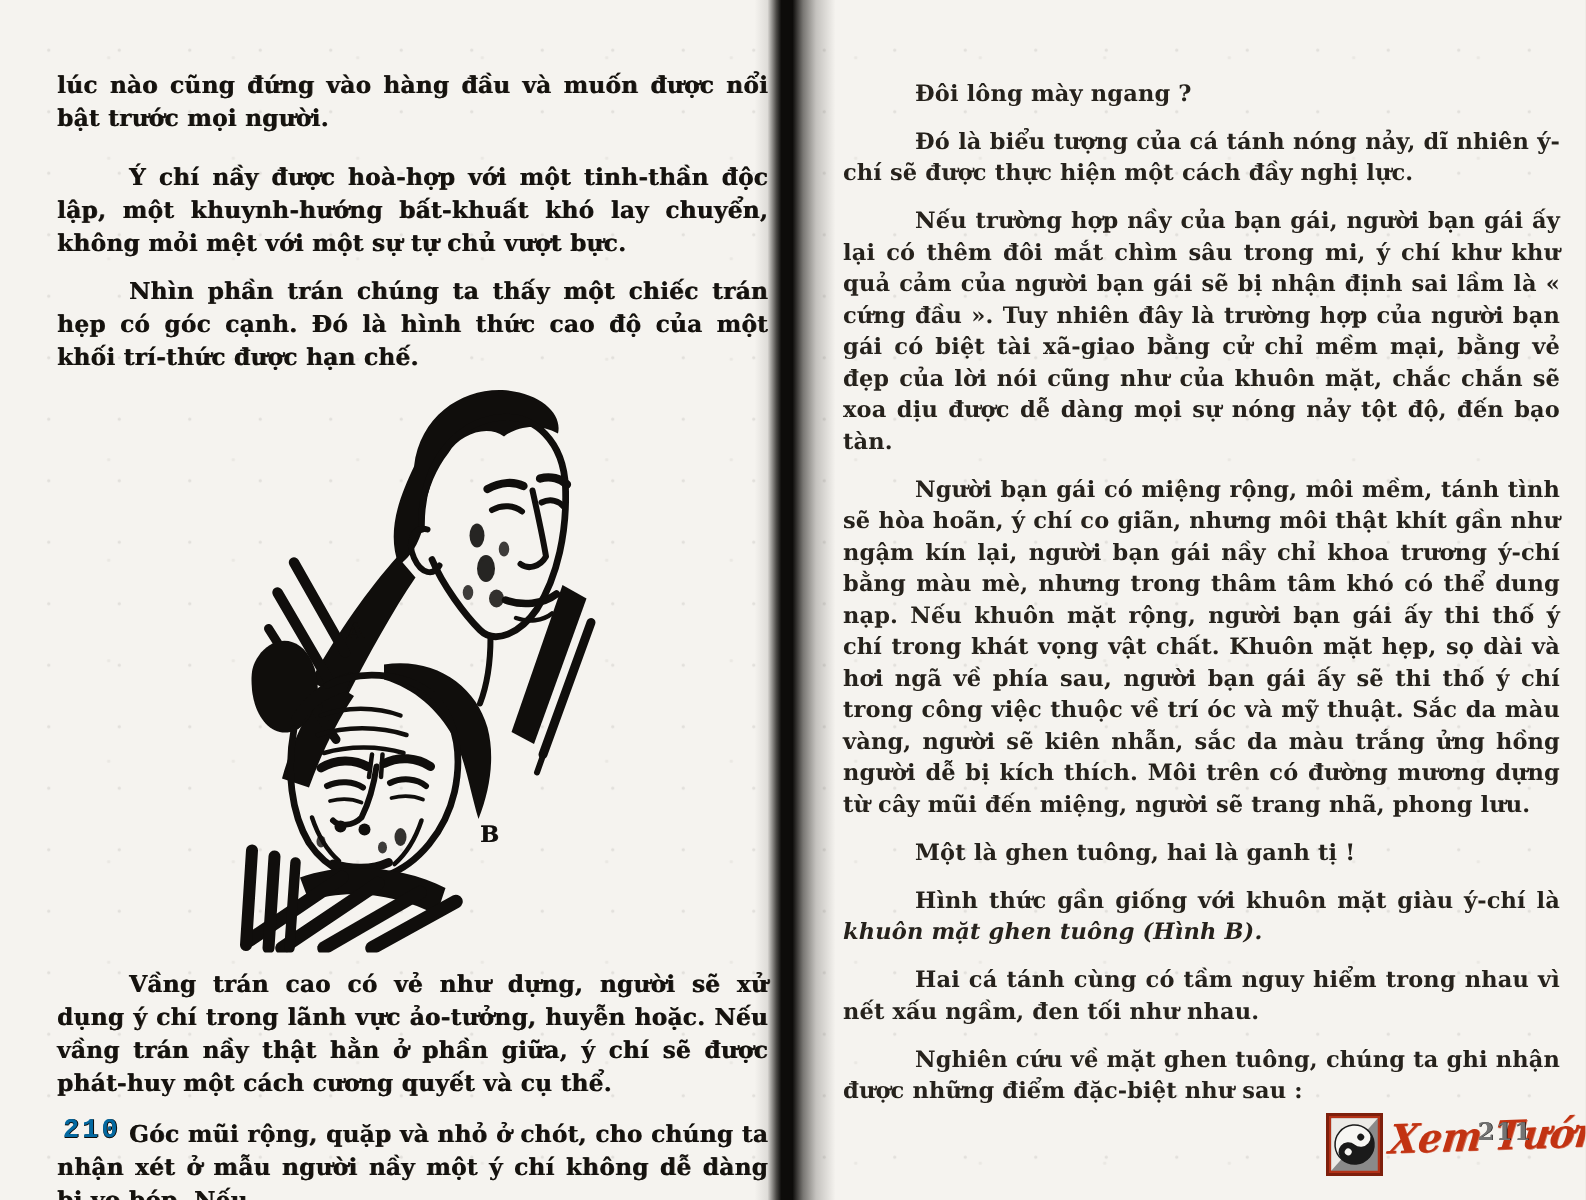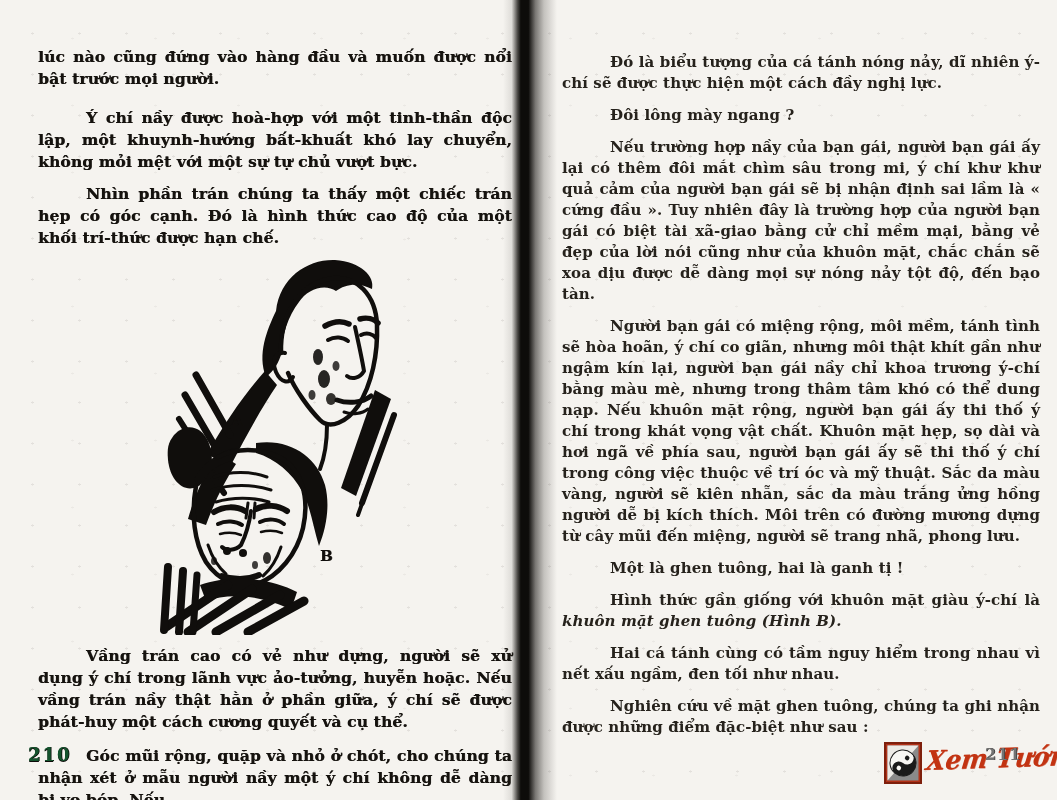--- a/index.html
+++ b/index.html
@@ -39,22 +39,22 @@
   .page-right p { margin-bottom:11px; }
   .page-right .face-term { font-style:italic; }
 
   .figure { position:relative; height:382px; margin:4px 0 10px; }
   .figure svg { position:absolute; left:92px; top:0; }
   .sketch { stroke:#100e0c; fill:none; stroke-linecap:round; stroke-linejoin:round; }
   .sketch-fill { fill:#100e0c; stroke:none; }
   .sketch-label { font:bold 15px "DejaVu Serif","Liberation Serif",serif; fill:#100e0c; }
 
   .pageno { position:absolute; z-index:3; font-weight:bold; font-family:"DejaVu Serif","Liberation Serif",serif; }
-  .pageno-left  { left:28px; top:744px; font-size:18px; letter-spacing:2px; color:#14532d;
-                  text-shadow:0.7px 0 0 #0d0b09, 0 0.5px 0 #0d0b09; }
+  .pageno-left  { left:42px; top:744px; font-size:18px; letter-spacing:2px; color:#0369a1;
+                  text-shadow:0.7px 0 0 #0d0b09, 0 0.5px 0 #0d0b09;font-family:Liberation Mono, monospace; }
   .pageno-right { left:985px; top:745px; font-size:16px; letter-spacing:1px; color:#737373;
                   text-shadow:0.5px 0 0 #141110; }
 
   .gutter {
     position:absolute; left:503px; top:0; width:54px; height:800px; z-index:2;
     background:linear-gradient(90deg,
       rgba(25,22,18,0) 0%, rgba(25,22,18,0.10) 16%, rgba(18,16,13,0.75) 27%,
       #0d0c0a 33%, #0d0c0a 47%, rgba(18,16,13,0.55) 60%,
       rgba(22,19,16,0.22) 76%, rgba(25,22,18,0) 100%);
   }
@@ -169,22 +169,22 @@
         </g>
         <text class="sketch-label" x="190" y="308">B</text>
       </svg>
     </div>
 
     <p class="p4">Vầng trán cao có vẻ như dựng, người sẽ xử dụng ý chí trong lãnh vực ảo-tưởng, huyễn hoặc. Nếu vầng trán nầy thật hằn ở phần giữa, ý chí sẽ được phát-huy một cách cương quyết và cụ thể.</p>
     <p class="p5">Góc mũi rộng, quặp và nhỏ ở chót, cho chúng ta nhận xét ở mẫu người nầy một ý chí không dễ dàng bị vo bóp. Nếu</p>
   </div>
 
   <div class="page page-right">
+    <p>Đôi lông mày ngang ?</p>
     <p>Đó là biểu tượng của cá tánh nóng nảy, dĩ nhiên ý-chí sẽ được thực hiện một cách đầy nghị lực.</p>
-    <p>Đôi lông mày ngang ?</p>
     <p>Nếu trường hợp nầy của bạn gái, người bạn gái ấy lại có thêm đôi mắt chìm sâu trong mi, ý chí khư khư quả cảm của người bạn gái sẽ bị nhận định sai lầm là « cứng đầu ». Tuy nhiên đây là trường hợp của người bạn gái có biệt tài xã-giao bằng cử chỉ mềm mại, bằng vẻ đẹp của lời nói cũng như của khuôn mặt, chắc chắn sẽ xoa dịu được dễ dàng mọi sự nóng nảy tột độ, đến bạo tàn.</p>
     <p>Người bạn gái có miệng rộng, môi mềm, tánh tình sẽ hòa hoãn, ý chí co giãn, nhưng môi thật khít gần như ngậm kín lại, người bạn gái nầy chỉ khoa trương ý-chí bằng màu mè, nhưng trong thâm tâm khó có thể dung nạp. Nếu khuôn mặt rộng, người bạn gái ấy thi thố ý chí trong khát vọng vật chất. Khuôn mặt hẹp, sọ dài và hơi ngã về phía sau, người bạn gái ấy sẽ thi thố ý chí trong công việc thuộc về trí óc và mỹ thuật. Sắc da màu vàng, người sẽ kiên nhẫn, sắc da màu trắng ửng hồng người dễ bị kích thích. Môi trên có đường mương dựng từ cây mũi đến miệng, người sẽ trang nhã, phong lưu.</p>
     <p>Một là ghen tuông, hai là ganh tị !</p>
     <p><span>Hình thức gần giống với khuôn mặt giàu ý-chí là </span><span class="face-term">khuôn mặt ghen tuông (Hình B).</span></p>
     <p>Hai cá tánh cùng có tầm nguy hiểm trong nhau vì nết xấu ngầm, đen tối như nhau.</p>
     <p>Nghiên cứu về mặt ghen tuông, chúng ta ghi nhận được những điểm đặc-biệt như sau :</p>
   </div>
 
   <div class="gutter"></div>
 

